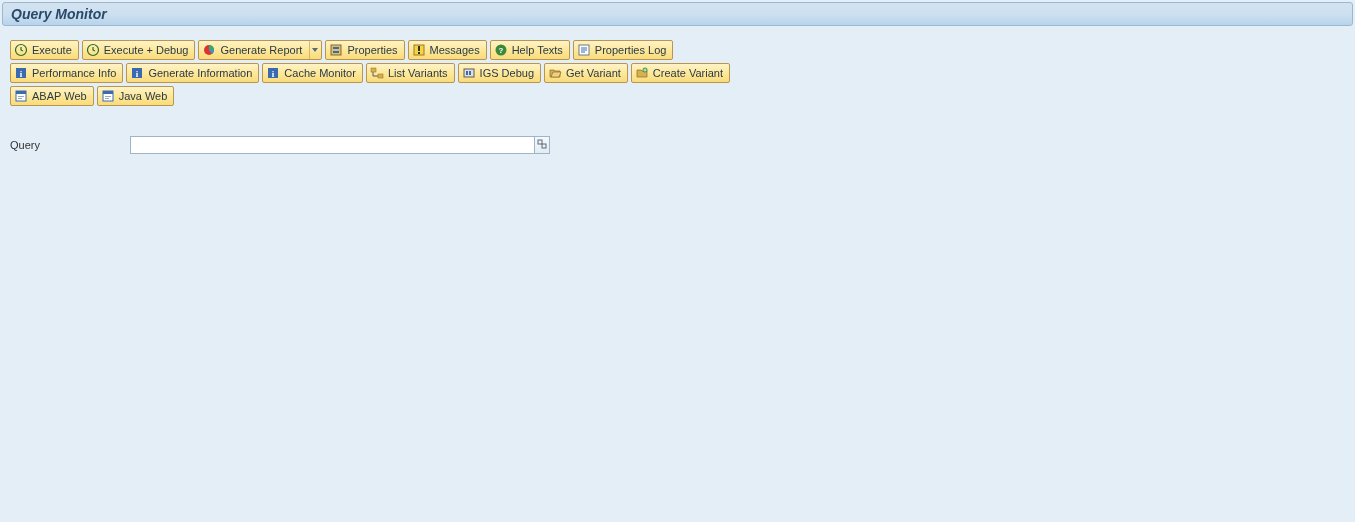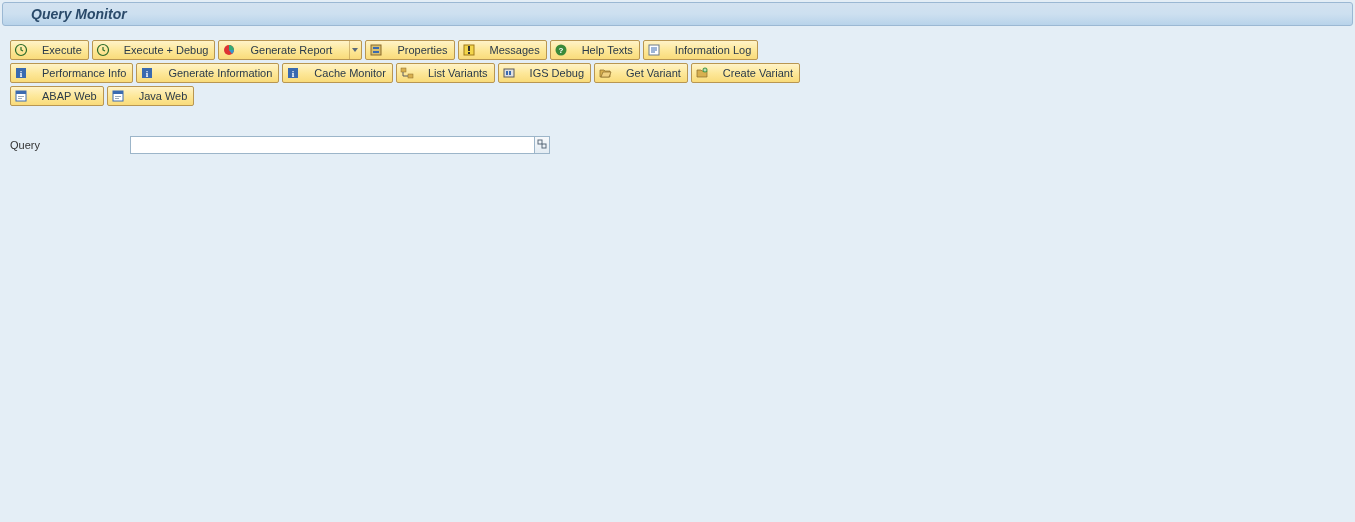--- a/index.html
+++ b/index.html
@@ -24,21 +24,20 @@
       margin: 2px;
       padding: 2px 8px;
       display: flex;
       align-items: center;
     }
     .titlebar-text {
       font-weight: bold;
       font-style: italic;
       font-size: 14px;
       color: #2a4a6a;
-      margin-left: 20px;
     }
     .content {
       padding: 12px 10px 10px 10px;
     }
     .toolbar-rows {
       display: flex;
       flex-direction: column;
       gap: 3px;
     }
     .toolbar-row {
@@ -51,21 +50,21 @@
       display: inline-flex;
       align-items: center;
       height: 20px;
       padding: 0 6px 0 3px;
       background: linear-gradient(to bottom, #fff3c8 0%, #fde89a 50%, #f9db7a 100%);
       border: 1px solid #b89652;
       border-radius: 2px;
       color: #2a3a4a;
       font-size: 11px;
       cursor: pointer;
-      gap: 14px;
+      gap: 4px;
       white-space: nowrap;
     }
     .sap-btn .icon {
       width: 14px;
       height: 14px;
       display: inline-flex;
       align-items: center;
       justify-content: center;
       flex-shrink: 0;
     }
@@ -241,21 +240,21 @@
         </span>
         <span>Help Texts</span>
       </button>
       <button class="sap-btn">
         <span class="icon">
           <svg viewBox="0 0 14 14">
               <rect x="2" y="2" width="10" height="10" fill="#fff" stroke="#6a7a8a"></rect>
               <path d="M4 5h6M4 7h6M4 9h4" stroke="#3a6ab0" stroke-width="1"></path>
             </svg>
         </span>
-        <span>Information Log</span>
+        <span>Properties Log</span>
       </button>
     </div>
 
     <div class="toolbar-row">
       <button class="sap-btn">
         <span class="icon">
           <svg viewBox="0 0 14 14">
               <rect x="2" y="2" width="10" height="10" fill="#3a6ab0"></rect>
               <text x="7" y="10.5" text-anchor="middle" font-size="9" fill="#fff" font-family="serif" font-weight="bold">i</text>
             </svg>

